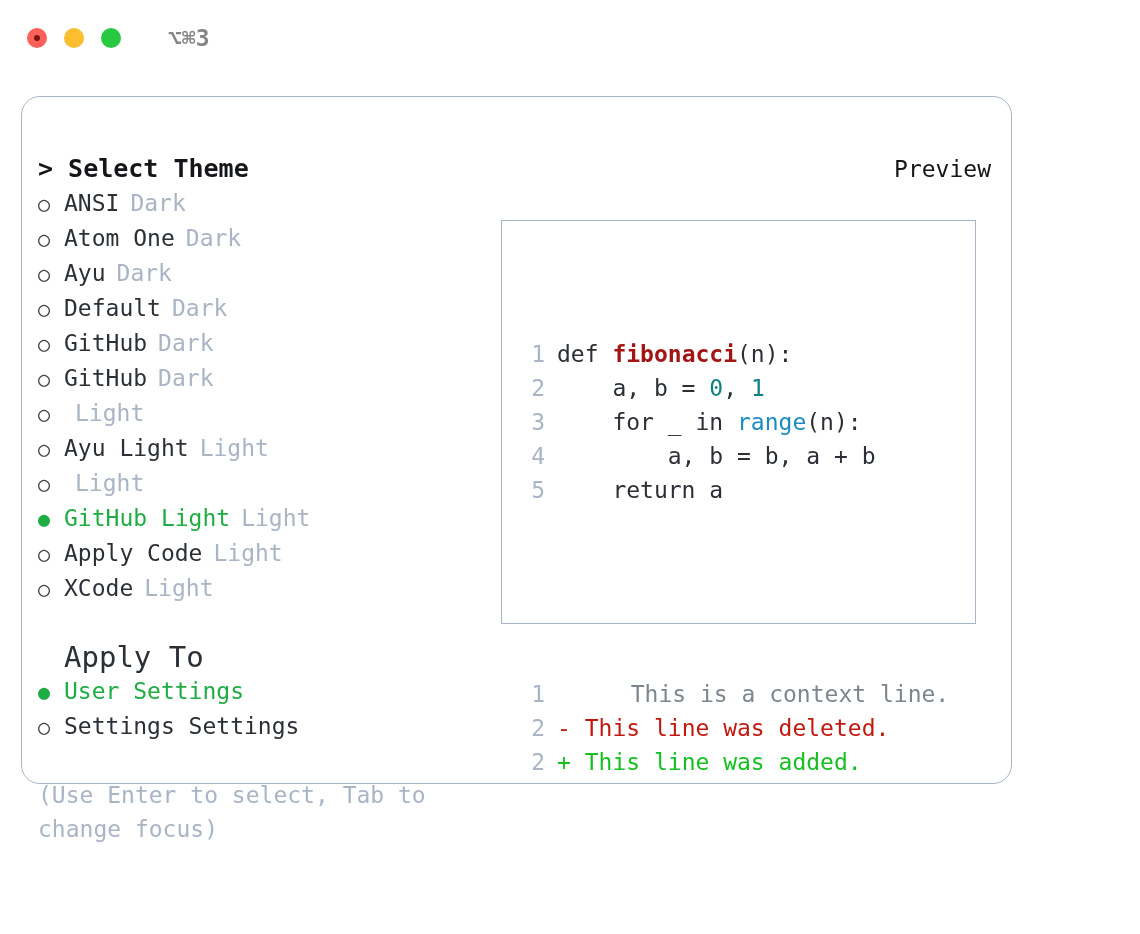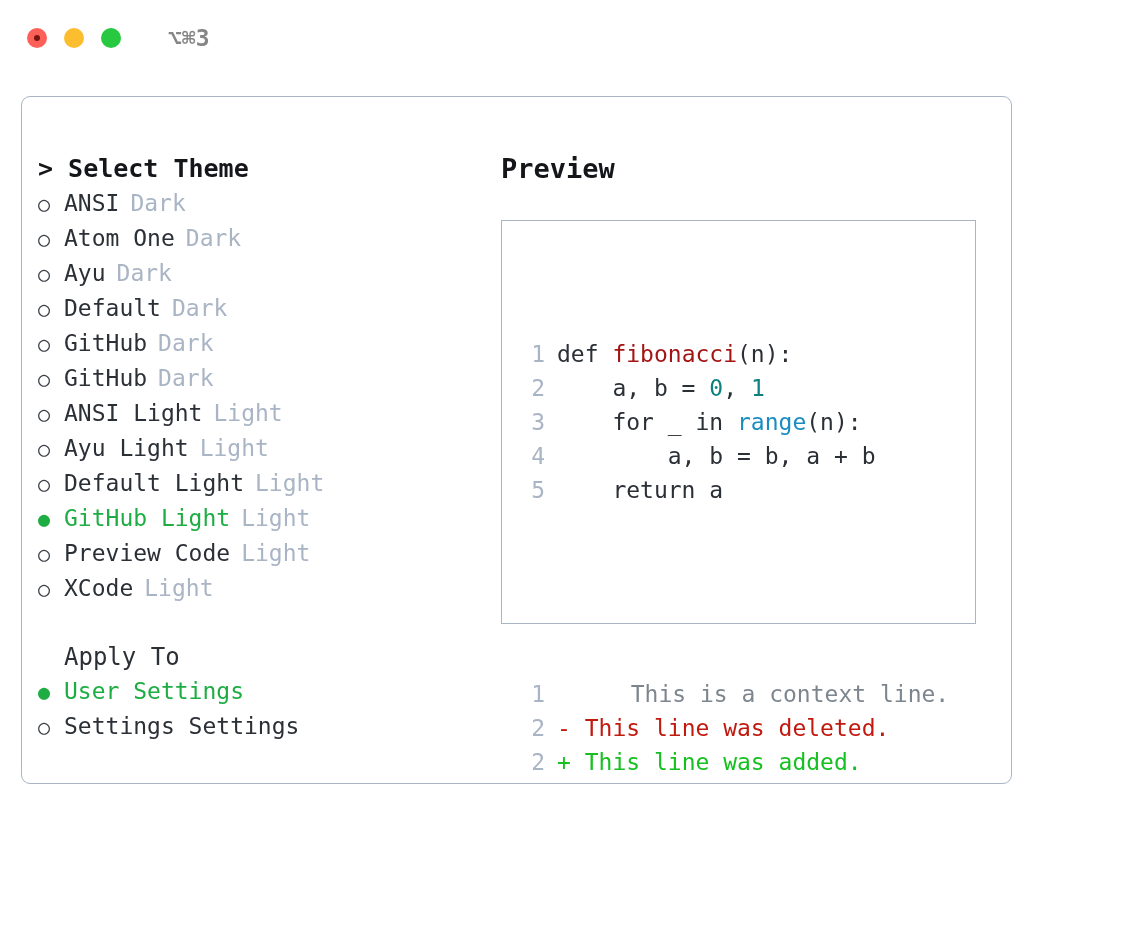--- a/index.html
+++ b/index.html
@@ -67,21 +67,21 @@
   }
 
   
   .panel {
     position: absolute;
     left: 21px;
     top: 96px;
     width: 991px;
     height: 688px;
     border: 1.6px solid #a9b4c4;
-    border-radius: 9px;
+    border-radius: 19px;
     box-sizing: border-box;
     background: #ffffff;
   }
 
   .columns {
     position: absolute;
     left: 0; top: 0;
     width: 100%;
     height: 100%;
   }
@@ -120,21 +120,21 @@
   .opt-label  { color: #2b2f36; }
   .opt-label.sel { color: #1ead42; }
   .opt-tag {
     color: #a9b4c4;
     margin-left: 11px;
   }
 
   .section-gap { height: 34px; }
 
   .sub-heading {
-    font-size: 24px;
+    font-size: 29px;
     color: #2b2f36;
     line-height: 34px;
     margin-left: 26px;
     white-space: pre;
   }
 
   .hint {
     margin-top: 34px;
     font-size: 23px;
     color: #a9b4c4;
@@ -144,24 +144,25 @@
   }
 
   
   .right-col {
     position: absolute;
     left: 479px;
     top: 55px;
     width: 490px;
   }
   .preview-title {
-    font-size: 27px;
-    font-weight: 700;
+    font-size: 23px;
+    font-weight: 400;
     color: #14161a;
     line-height: 34px;
+    text-align: right;
   }
   .preview-box {
     margin-top: 34px;
     width: 475px;
     height: 404px;
     border: 1.6px solid #a9b4c4;
     box-sizing: border-box;
     background: #ffffff;
     position: relative;
   }
@@ -177,21 +178,21 @@
   .lineno {
     color: #a9b4c4;
     width: 24px;
     flex: 0 0 24px;
     text-align: right;
     margin-right: 12px;
   }
   .blank-line { height: 34px; }
 
   .tok-plain { color: #2b2f36; text-align: center; }
-  .tok-func  { color: #a31515; }
+  .tok-func  { color: #a31515; font-weight: bold; }
   .tok-num   { color: #0d8080; }
   .tok-kw    { color: #1a8cc0; }
 
   .diff-ctx { color: #7d868f; margin-left: 23px; }
   .diff-del { color: #c2190f; }
   .diff-add { color: #15c020; }
 </style>
 </head>
 <body>
 
@@ -213,37 +214,38 @@
 
         <div class="heading">&gt; Select Theme</div>
 
         <div id="theme-list">
             <div class="opt-row"><span class="bullet">○</span><span class="opt-label">ANSI</span><span class="opt-tag">Dark</span></div>
             <div class="opt-row"><span class="bullet">○</span><span class="opt-label">Atom One</span><span class="opt-tag">Dark</span></div>
             <div class="opt-row"><span class="bullet">○</span><span class="opt-label">Ayu</span><span class="opt-tag">Dark</span></div>
             <div class="opt-row"><span class="bullet">○</span><span class="opt-label">Default</span><span class="opt-tag">Dark</span></div>
             <div class="opt-row"><span class="bullet">○</span><span class="opt-label">GitHub</span><span class="opt-tag">Dark</span></div>
             <div class="opt-row"><span class="bullet">○</span><span class="opt-label">GitHub</span><span class="opt-tag">Dark</span></div>
-            <div class="opt-row"><span class="bullet">○</span><span class="opt-label">ANSI Light</span><span class="opt-tag">Light</span></div>
+            <div class="opt-row"><span class="bullet">○</span><span class="opt-tag">Light</span></div>
             <div class="opt-row"><span class="bullet">○</span><span class="opt-label">Ayu Light</span><span class="opt-tag">Light</span></div>
-            <div class="opt-row"><span class="bullet">○</span><span class="opt-label">Default Light</span><span class="opt-tag">Light</span></div>
+            <div class="opt-row"><span class="bullet">○</span><span class="opt-tag">Light</span></div>
             <div class="opt-row"><span class="bullet sel">●</span><span class="opt-label sel">GitHub Light</span><span class="opt-tag">Light</span></div>
-            <div class="opt-row"><span class="bullet">○</span><span class="opt-label">Preview Code</span><span class="opt-tag">Light</span></div>
+            <div class="opt-row"><span class="bullet">○</span><span class="opt-label">Apply Code</span><span class="opt-tag">Light</span></div>
             <div class="opt-row"><span class="bullet">○</span><span class="opt-label">XCode</span><span class="opt-tag">Light</span></div>
           </div>
 
         <div class="section-gap"></div>
 
         <div class="sub-heading">Apply To</div>
 
         <div id="apply-to-list">
             <div class="opt-row"><span class="bullet sel">●</span><span class="opt-label sel">User Settings</span></div>
             <div class="opt-row"><span class="bullet">○</span><span class="opt-label">Settings Settings</span></div>
           </div>
 
+        <div class="hint">(Use Enter to select, Tab to change focus)</div>
       </div>
 
       <div class="right-col">
         <div class="preview-title">Preview</div>
 
         <div class="preview-box">
           <div class="code">
             <div id="code-lines"><div class="code-line"><span class="lineno">1</span><span><span class="tok-plain">def </span><span class="tok-func">fibonacci</span><span class="tok-plain">(n):</span></span></div><div class="code-line"><span class="lineno">2</span><span><span class="tok-plain">    a, b = </span><span class="tok-num">0</span><span class="tok-plain">, </span><span class="tok-num">1</span></span></div><div class="code-line"><span class="lineno">3</span><span><span class="tok-plain">    for _ in </span><span class="tok-kw">range</span><span class="tok-plain">(n):</span></span></div><div class="code-line"><span class="lineno">4</span><span><span class="tok-plain">        a, b = b, a + b</span></span></div><div class="code-line"><span class="lineno">5</span><span><span class="tok-plain">    return a</span></span></div></div>
             <div class="blank-line"></div>
             <div id="diff-lines"><div class="code-line"><span class="lineno">1</span><span class="diff-ctx">  </span><span class="diff-ctx">This is a context line.</span></div><div class="code-line"><span class="lineno">2</span><span class="diff-del">- </span><span class="diff-del">This line was deleted.</span></div><div class="code-line"><span class="lineno">2</span><span class="diff-add">+ </span><span class="diff-add">This line was added.</span></div></div>

